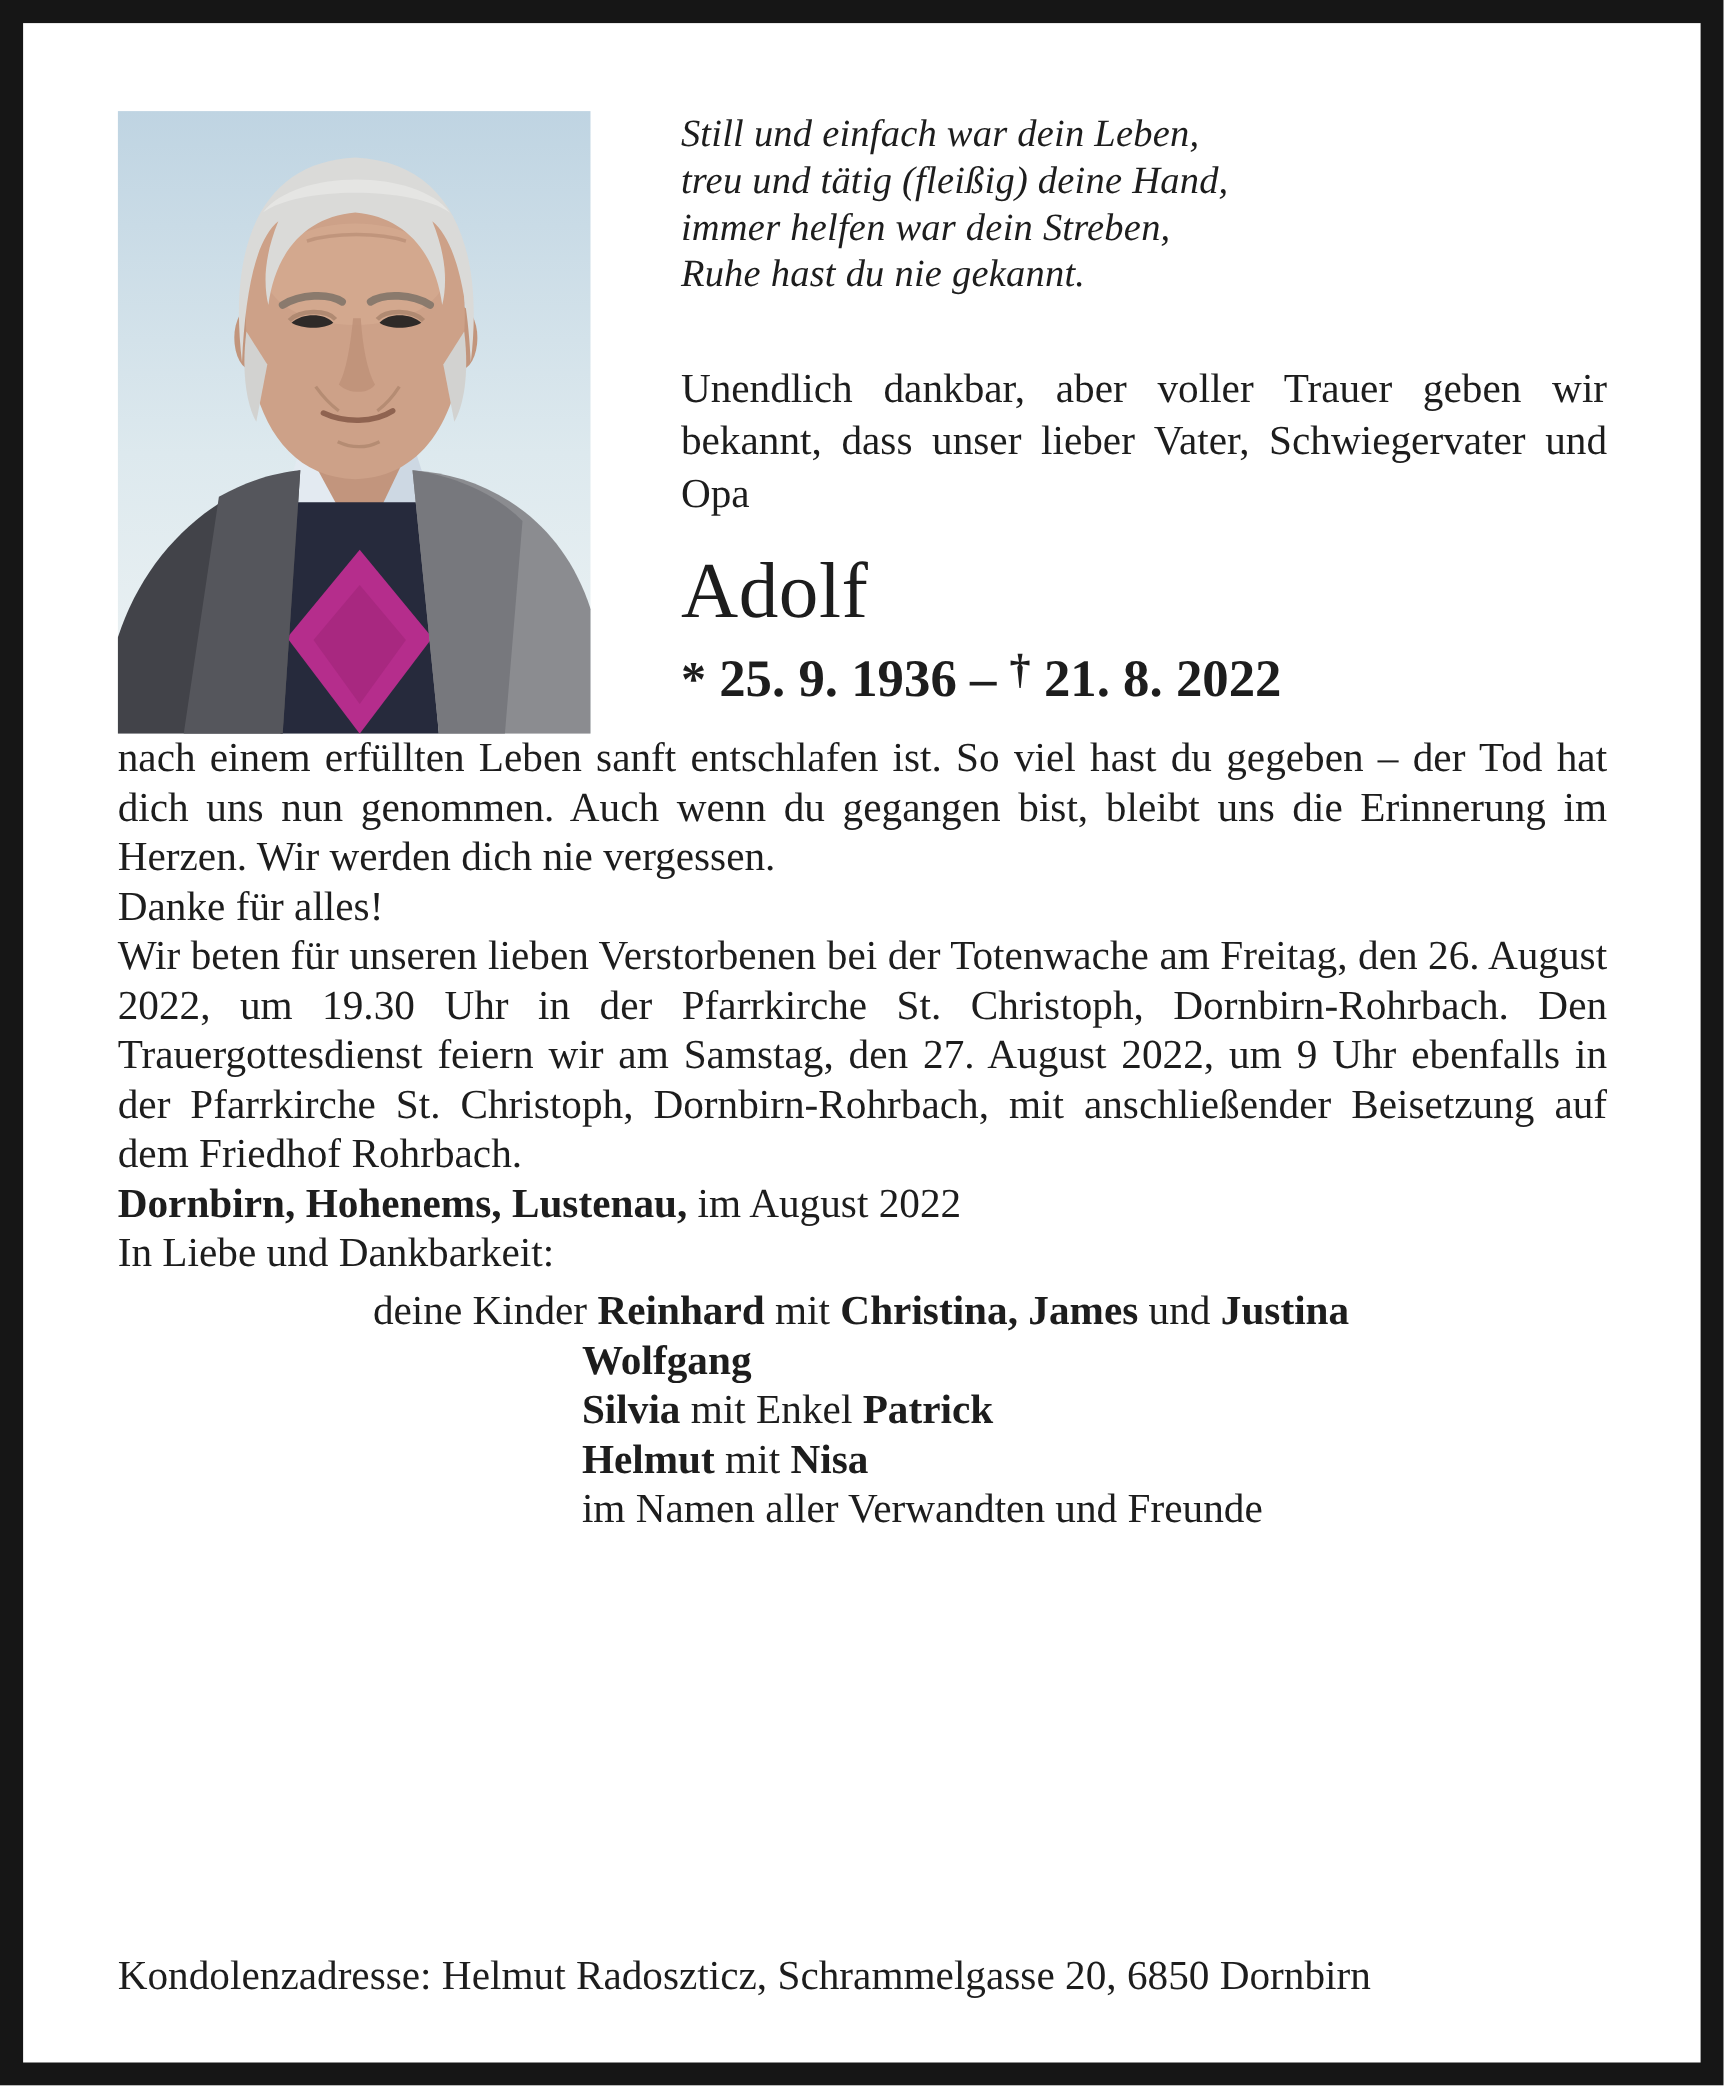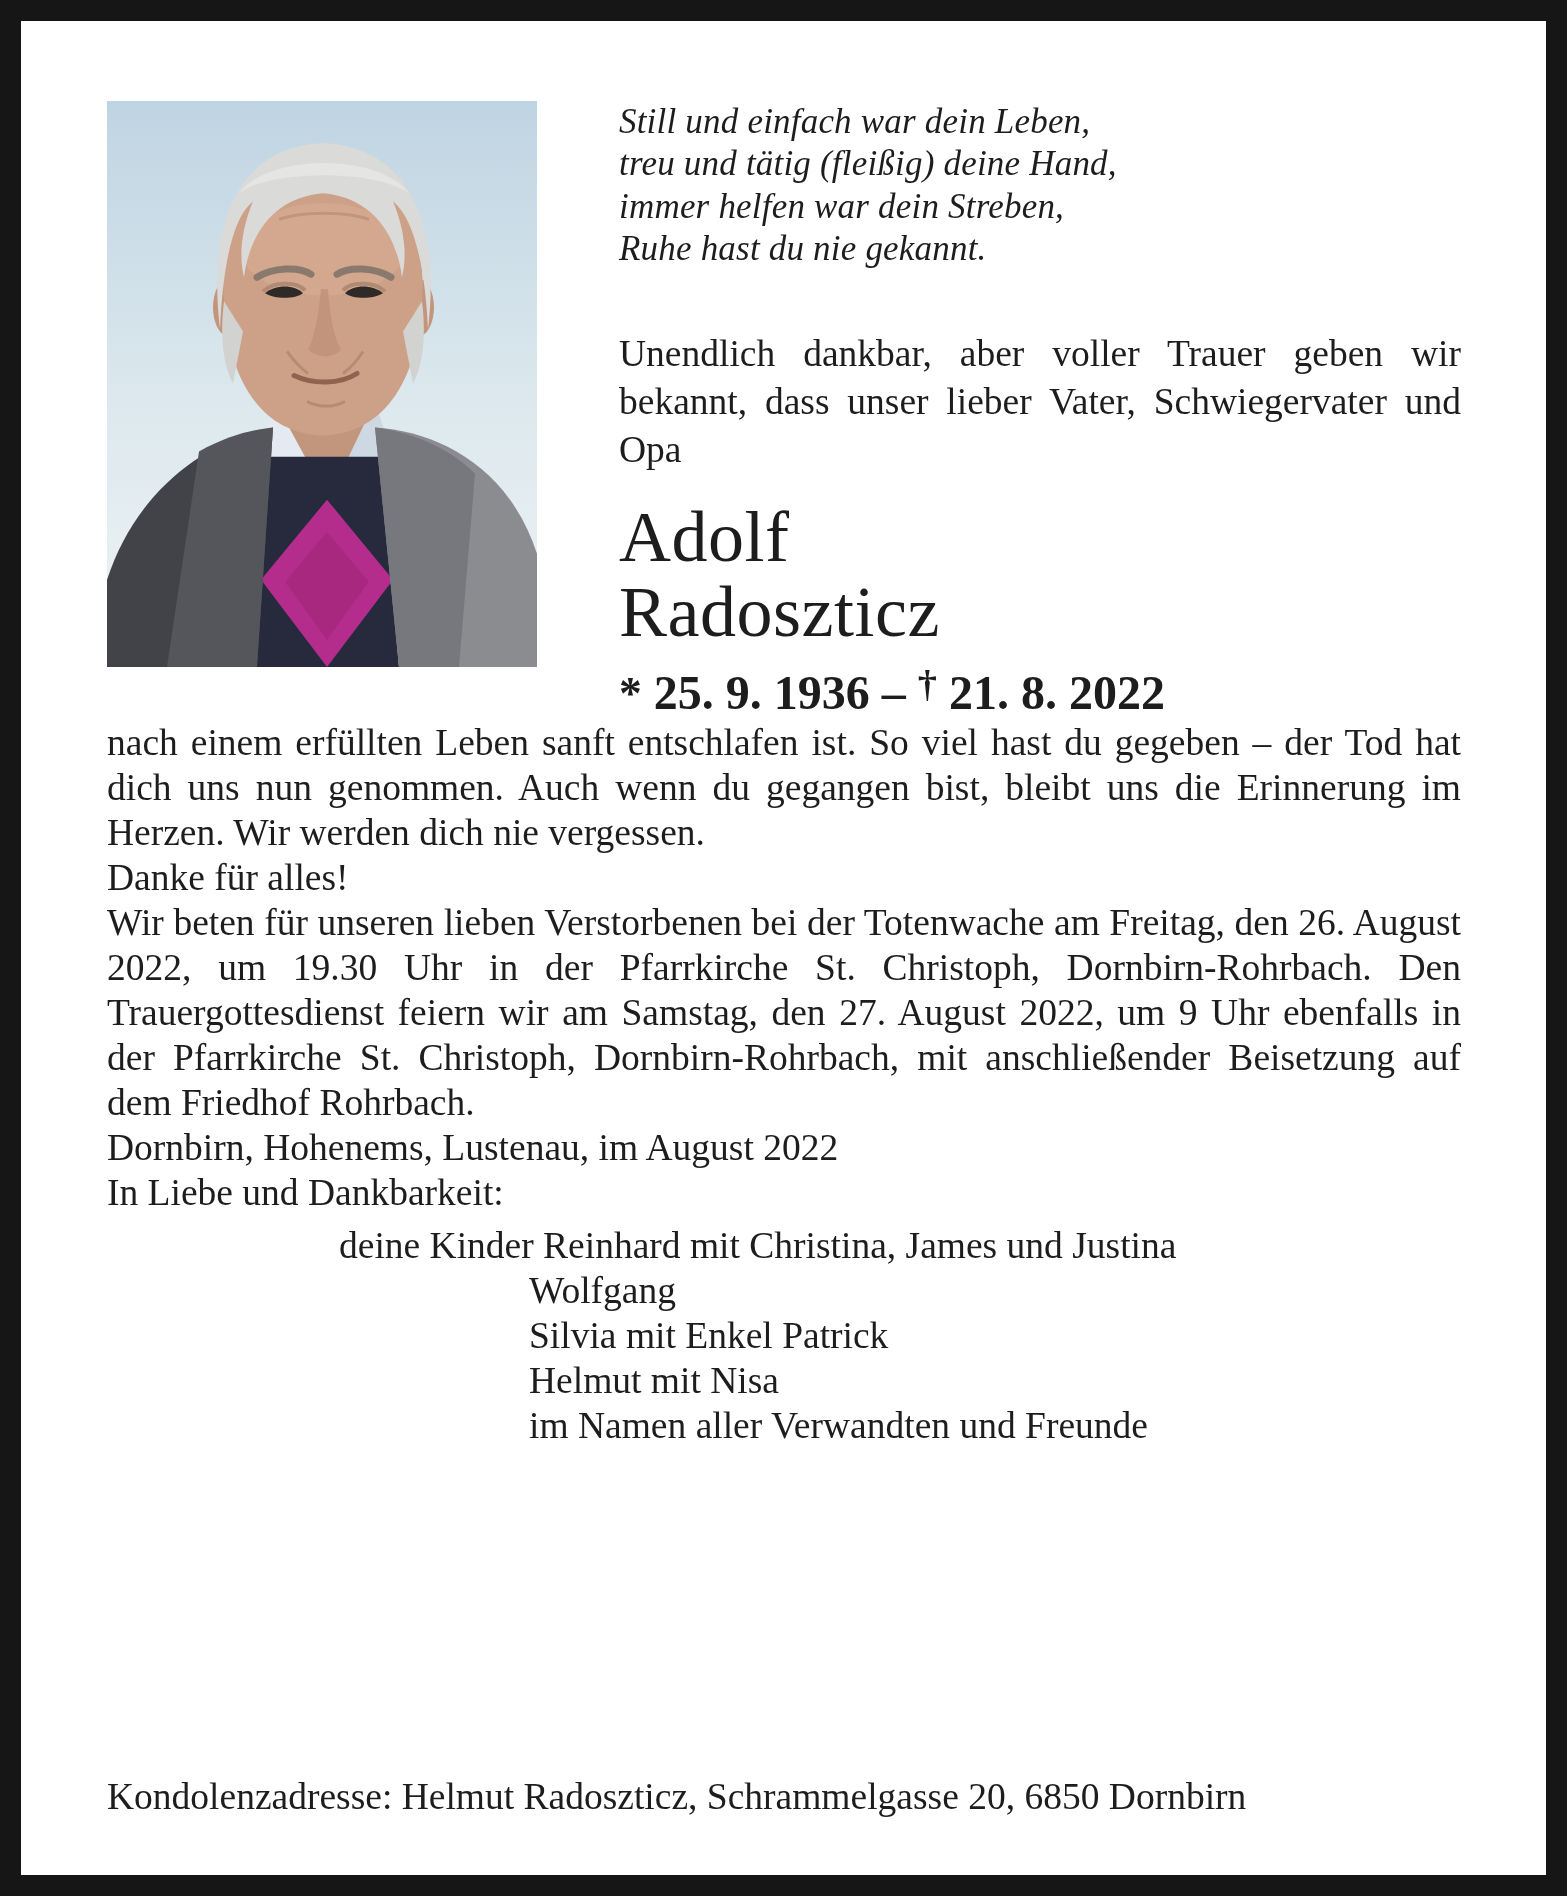--- a/index.html
+++ b/index.html
@@ -68,21 +68,21 @@
   .sym-dagger{ font-size: 0.8em; vertical-align: 0.3em; }
 
   p.body { margin: 0; font-size: 37.5px; line-height: 1.2; }
   .just { text-align: justify; }
 
   .para-eulogy   { margin-top: 50px; }
   .para-thanks   { margin-top: 0; }
   .para-services { margin-top: 45px; }
 
   .place { margin-top: 46px; }
-  .bold, .b { font-weight: 400; }
+  .bold, .b { font-weight: 700; }
 
   .intro { margin-top: 38px; margin-left: 452px; }
 
   .family { margin-top: 8px; font-size: 37.5px; line-height: 1.2; }
   .fline  { margin-left: 422px; }
   .fline.f0 { margin-left: 232px; }
 
   .spacer { flex: 1 1 auto; min-height: 0; }
 
   .footer-line { margin-bottom: 58px; }
@@ -158,21 +158,20 @@
           <div class="poem-line">Still und einfach war dein Leben,</div>
           <div class="poem-line">treu und tätig (fleißig) deine Hand,</div>
           <div class="poem-line">immer helfen war dein Streben,</div>
           <div class="poem-line">Ruhe hast du nie gekannt.</div>
         </div>
 
         <p class="announcement">Unendlich dankbar, aber voller Trauer geben wir bekannt, dass unser lieber Vater, Schwiegervater und Opa</p>
 
         <div class="name">
           <div>Adolf</div>
-          <div>Radoszticz</div>
         </div>
 
         <div class="dates">
           <span class="sym-star">*</span>
           <span>25. 9. 1936</span>
           <span>–</span>
           <span class="sym-dagger">†</span>
           <span>21. 8. 2022</span>
         </div>
       </div>

